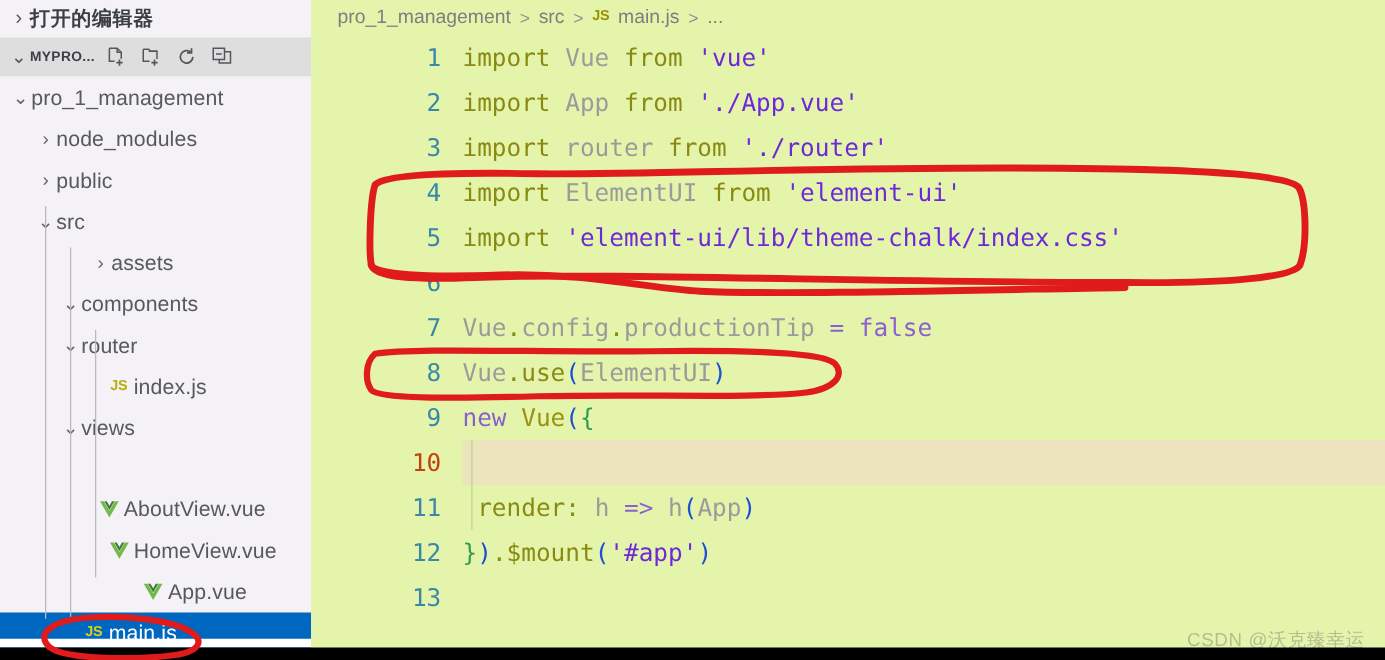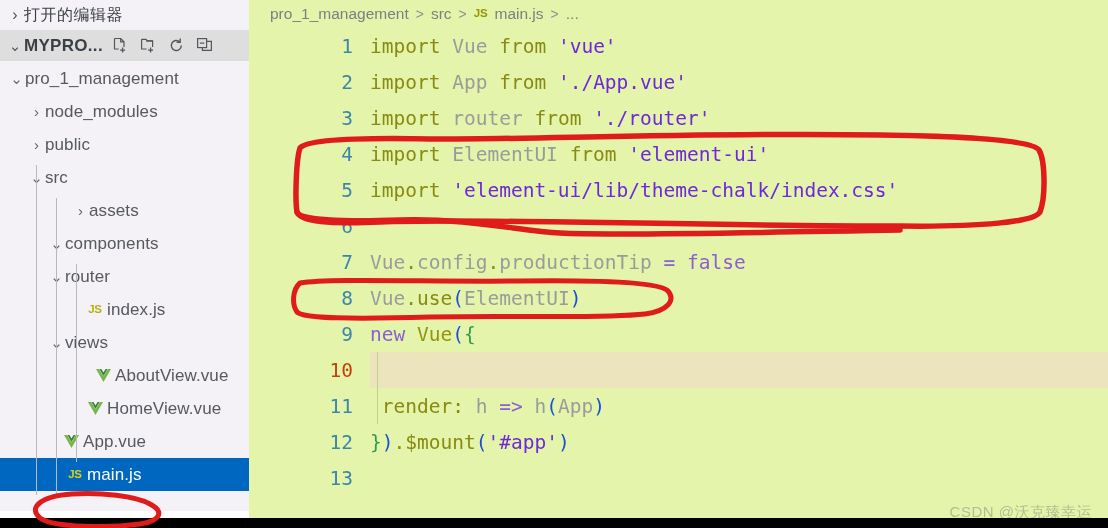--- a/index.html
+++ b/index.html
@@ -36,41 +36,41 @@
   }
   .open-editors-row .tw-chev {
     width: 18px;
     font-size: 16px;
     color: #53565a;
     text-align: center;
     line-height: 1;
   }
   .open-editors-label {
     font-size: 16px;
-    font-weight: normal;
+    font-weight: bold;
     color: #3b3f44;
     letter-spacing: .5px;
   }
   .project-header {
     height: 31px;
     background: #dedede;
     display: flex;
     align-items: center;
     padding-left: 6px;
     box-sizing: border-box;
   }
   .project-header .tw-chev {
     width: 18px;
     font-size: 15px;
     color: #53565a;
     text-align: center;
     line-height: 1;
   }
   .project-name {
-    font-size: 17px;
+    font-size: 11px;
     font-weight: bold;
     color: #3b3f44;
     letter-spacing: .3px;
     margin-right: 6px;
     white-space: nowrap;
   }
   .header-actions {
     display: flex;
     align-items: center;
     gap: 9px;
@@ -340,41 +340,41 @@
           <span class="tw blank">›</span>
           <span class="ficon">
             <span class="js-badge">JS</span>
           </span>
           <span class="tree-label">index.js</span>
         </div>
         <div class="tree-row" style="padding-left: 48px;">
           <span class="tw">⌄</span>
           <span class="tree-label">views</span>
         </div>
-        <div class="tree-row" style="padding-left: 76px;">
+        <div class="tree-row" style="padding-left: 60px; margin-top: 32px;">
           <span class="tw blank">›</span>
           <span class="ficon">
             <svg width="17" height="15" viewBox="0 0 17 15">
               <path d="M1 1 L8.5 14 L16 1 L13 1 L8.5 8.6 L4 1 Z" fill="#74b84a"></path>
               <path d="M4.4 1 L8.5 8 L12.6 1 L10.6 1 L8.5 4.6 L6.4 1 Z" fill="#3f7d3a"></path>
             </svg>
           </span>
           <span class="tree-label">AboutView.vue</span>
         </div>
         <div class="tree-row" style="padding-left: 68px;">
           <span class="tw blank">›</span>
           <span class="ficon">
             <svg width="17" height="15" viewBox="0 0 17 15">
               <path d="M1 1 L8.5 14 L16 1 L13 1 L8.5 8.6 L4 1 Z" fill="#74b84a"></path>
               <path d="M4.4 1 L8.5 8 L12.6 1 L10.6 1 L8.5 4.6 L6.4 1 Z" fill="#3f7d3a"></path>
             </svg>
           </span>
           <span class="tree-label">HomeView.vue</span>
         </div>
-        <div class="tree-row" style="padding-left: 44px;">
+        <div class="tree-row" style="padding-left: 44px; justify-content: center;">
           <span class="tw blank">›</span>
           <span class="ficon">
             <svg width="17" height="15" viewBox="0 0 17 15">
               <path d="M1 1 L8.5 14 L16 1 L13 1 L8.5 8.6 L4 1 Z" fill="#74b84a"></path>
               <path d="M4.4 1 L8.5 8 L12.6 1 L10.6 1 L8.5 4.6 L6.4 1 Z" fill="#3f7d3a"></path>
             </svg>
           </span>
           <span class="tree-label">App.vue</span>
         </div>
         <div class="tree-row selected" style="padding-left: 48px;">

